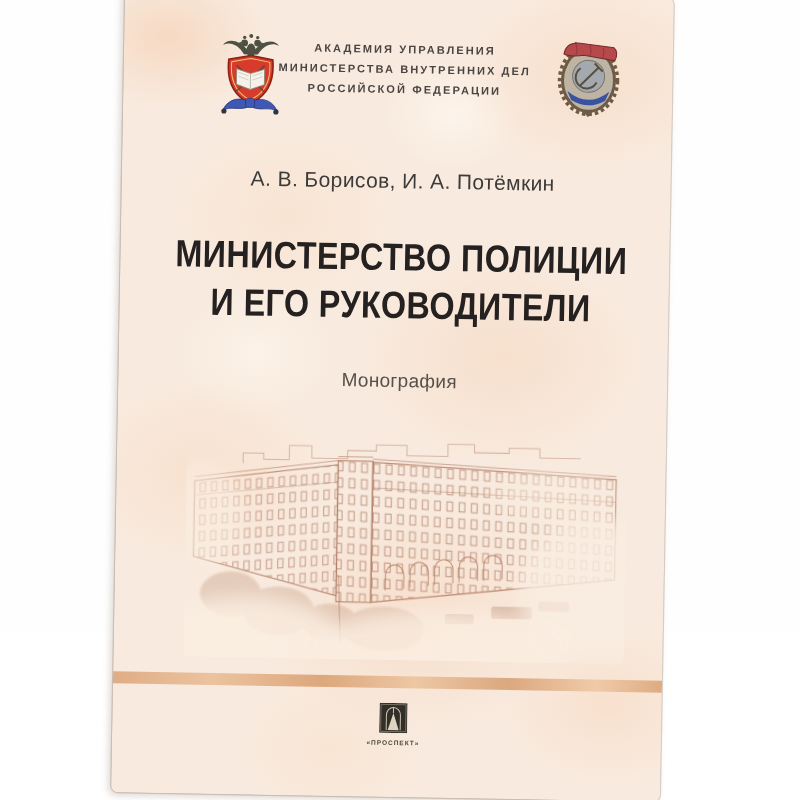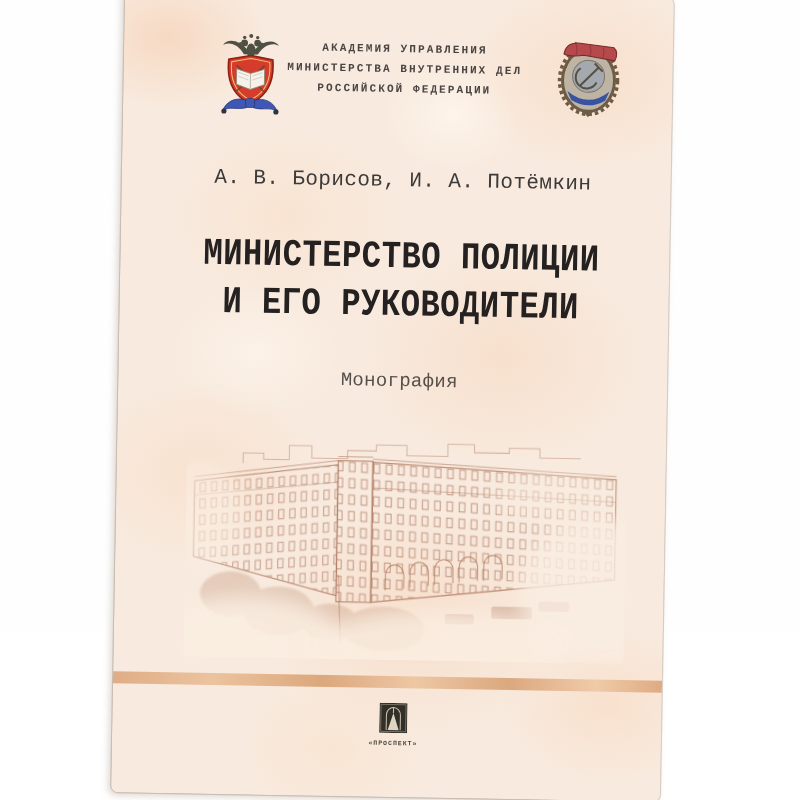--- a/index.html
+++ b/index.html
@@ -2,21 +2,21 @@
 <html><head>
 <meta charset="utf-8">
 <style>
   html,body{margin:0;padding:0;}
   body{
     width:800px;height:800px;overflow:hidden;
     background:#ffffff;
     font-family:"Liberation Sans","DejaVu Sans",sans-serif;
     position:relative;
   }
-  .photo{position:relative;width:800px;height:632px;background:#fefefe;font-family:Liberation Mono, monospace;}
+  .photo{position:relative;width:800px;height:632px;background:#fefefe;}
 
   
   .book{
     position:absolute;left:118px;top:-7px;width:549px;height:804px;
     transform:rotate(1deg);transform-origin:center;
     border-radius:7px;
     background-color:#f8eade;
     background-image:
       radial-gradient(140px 100px at 8% 6%,  rgba(246,206,176,.60), transparent 70%),
       radial-gradient(180px 130px at 85% 10%, rgba(248,214,188,.55), transparent 70%),

